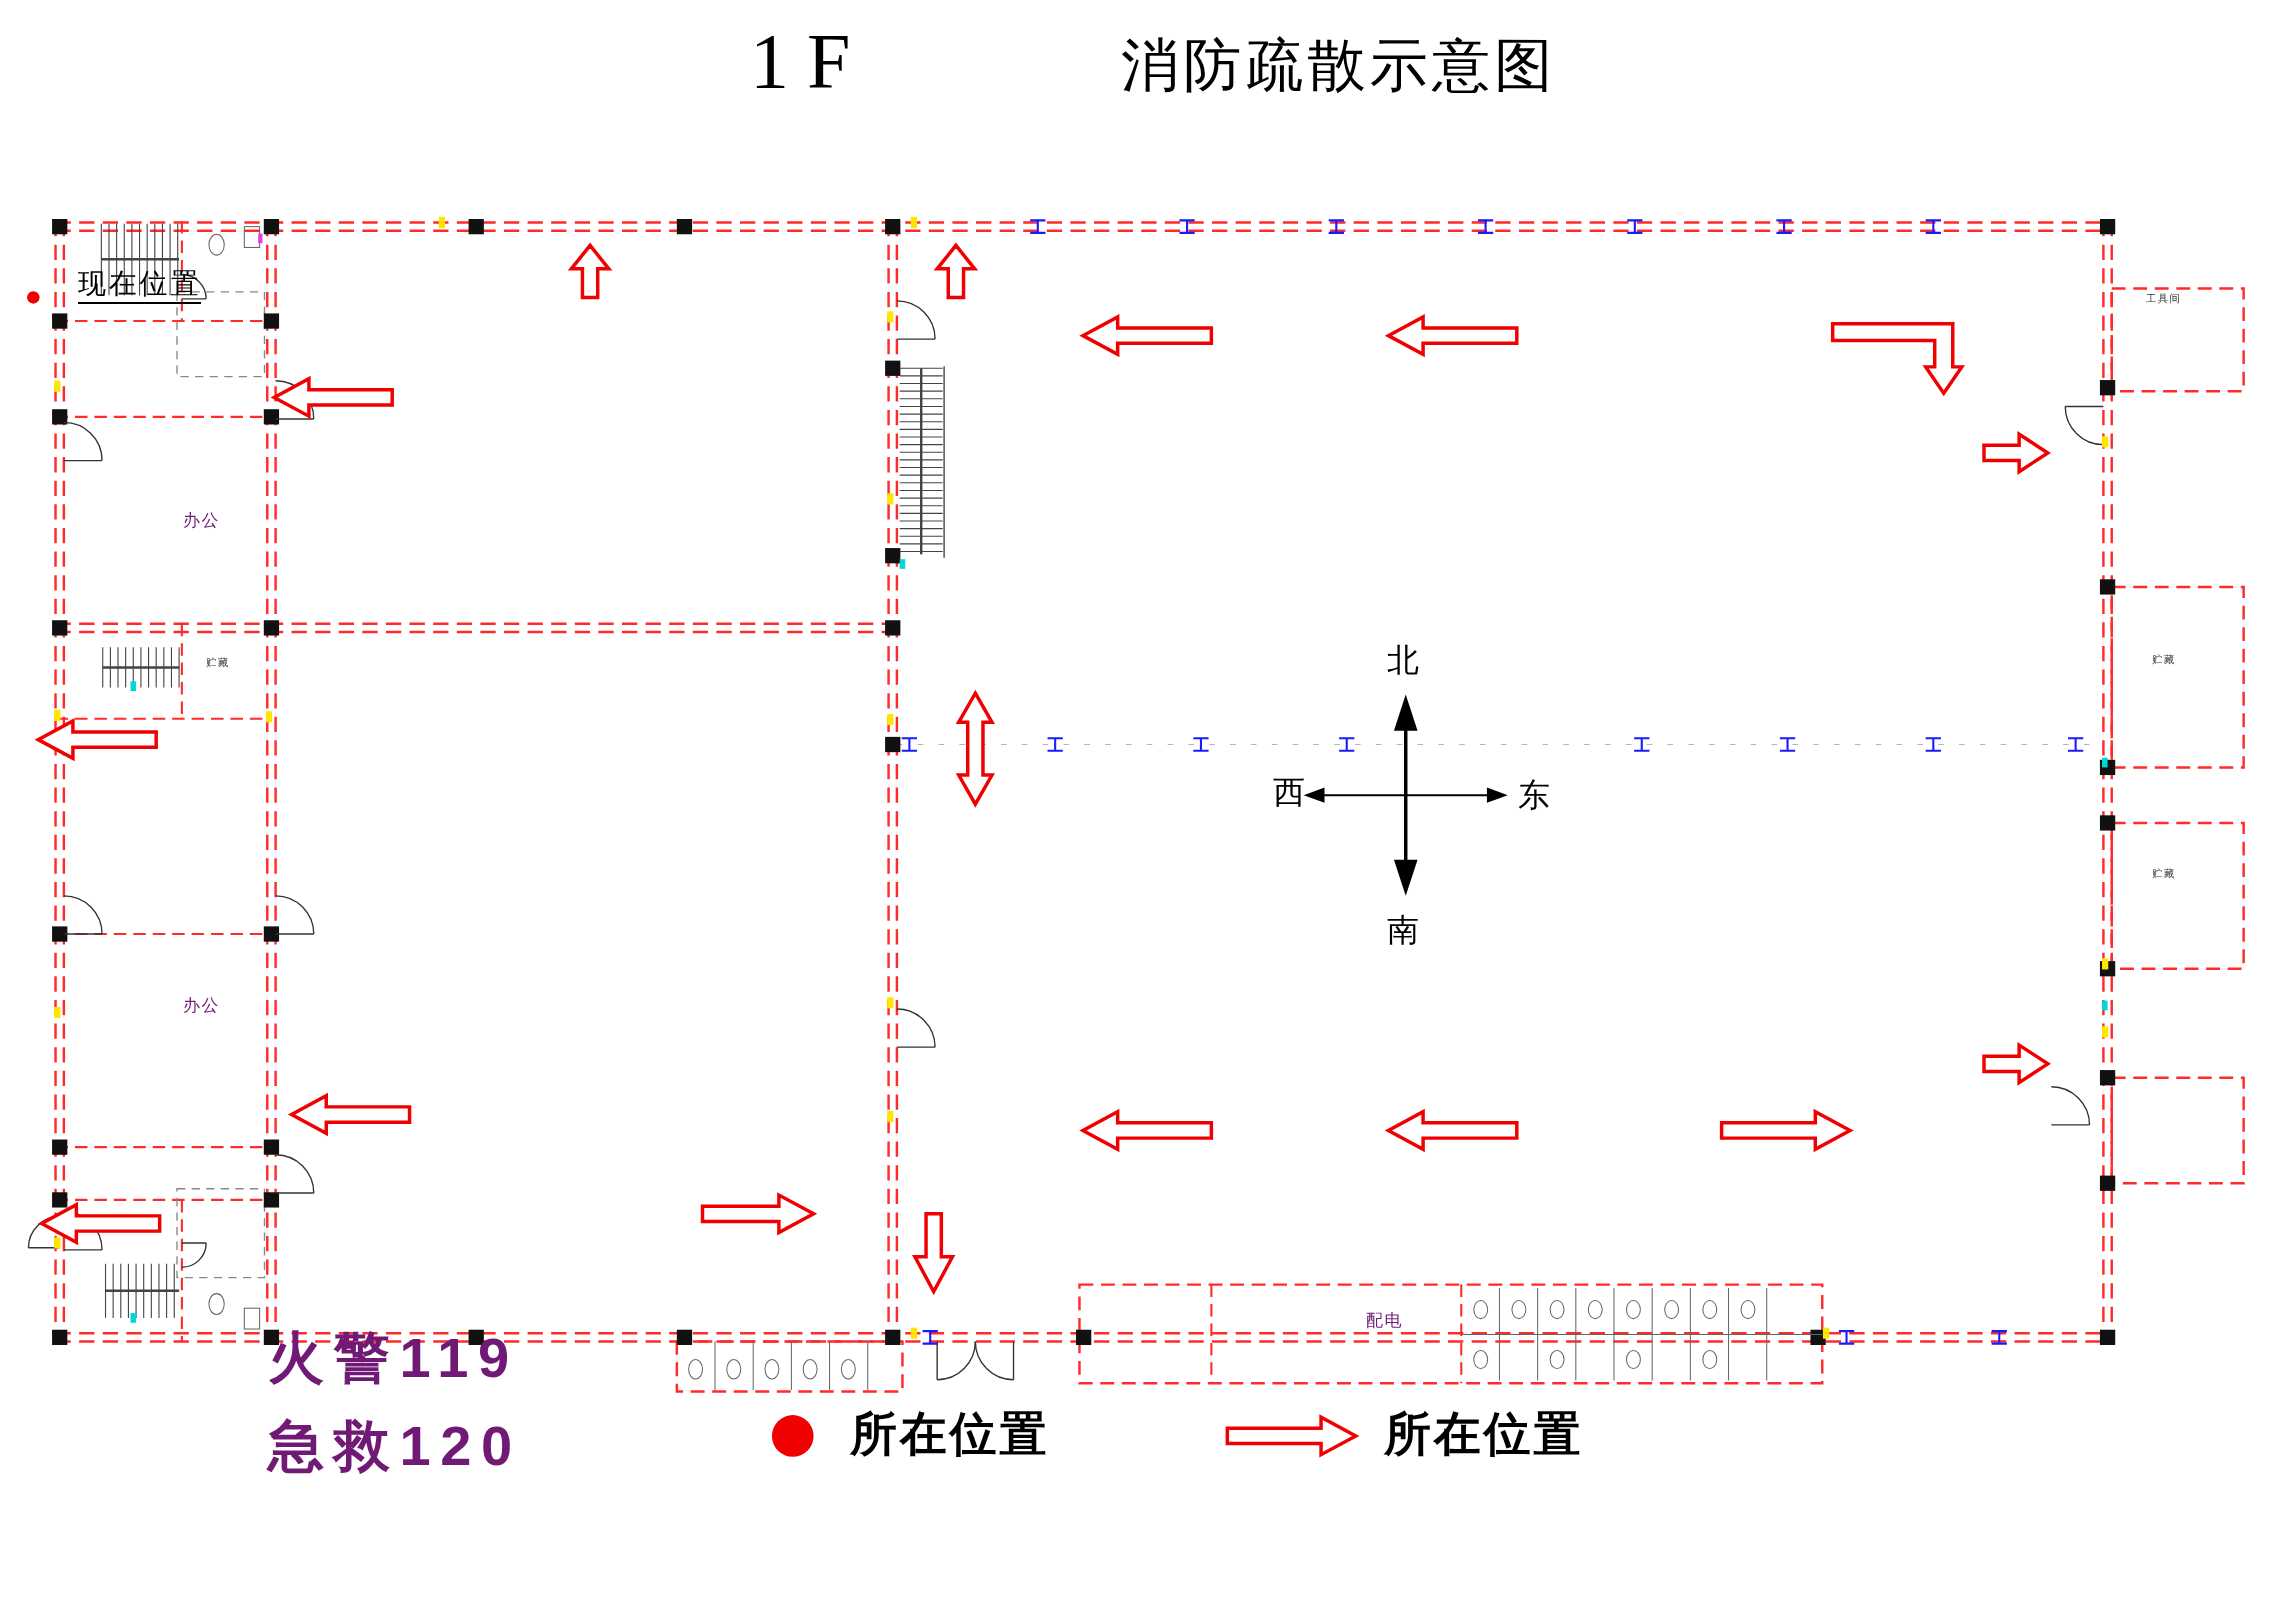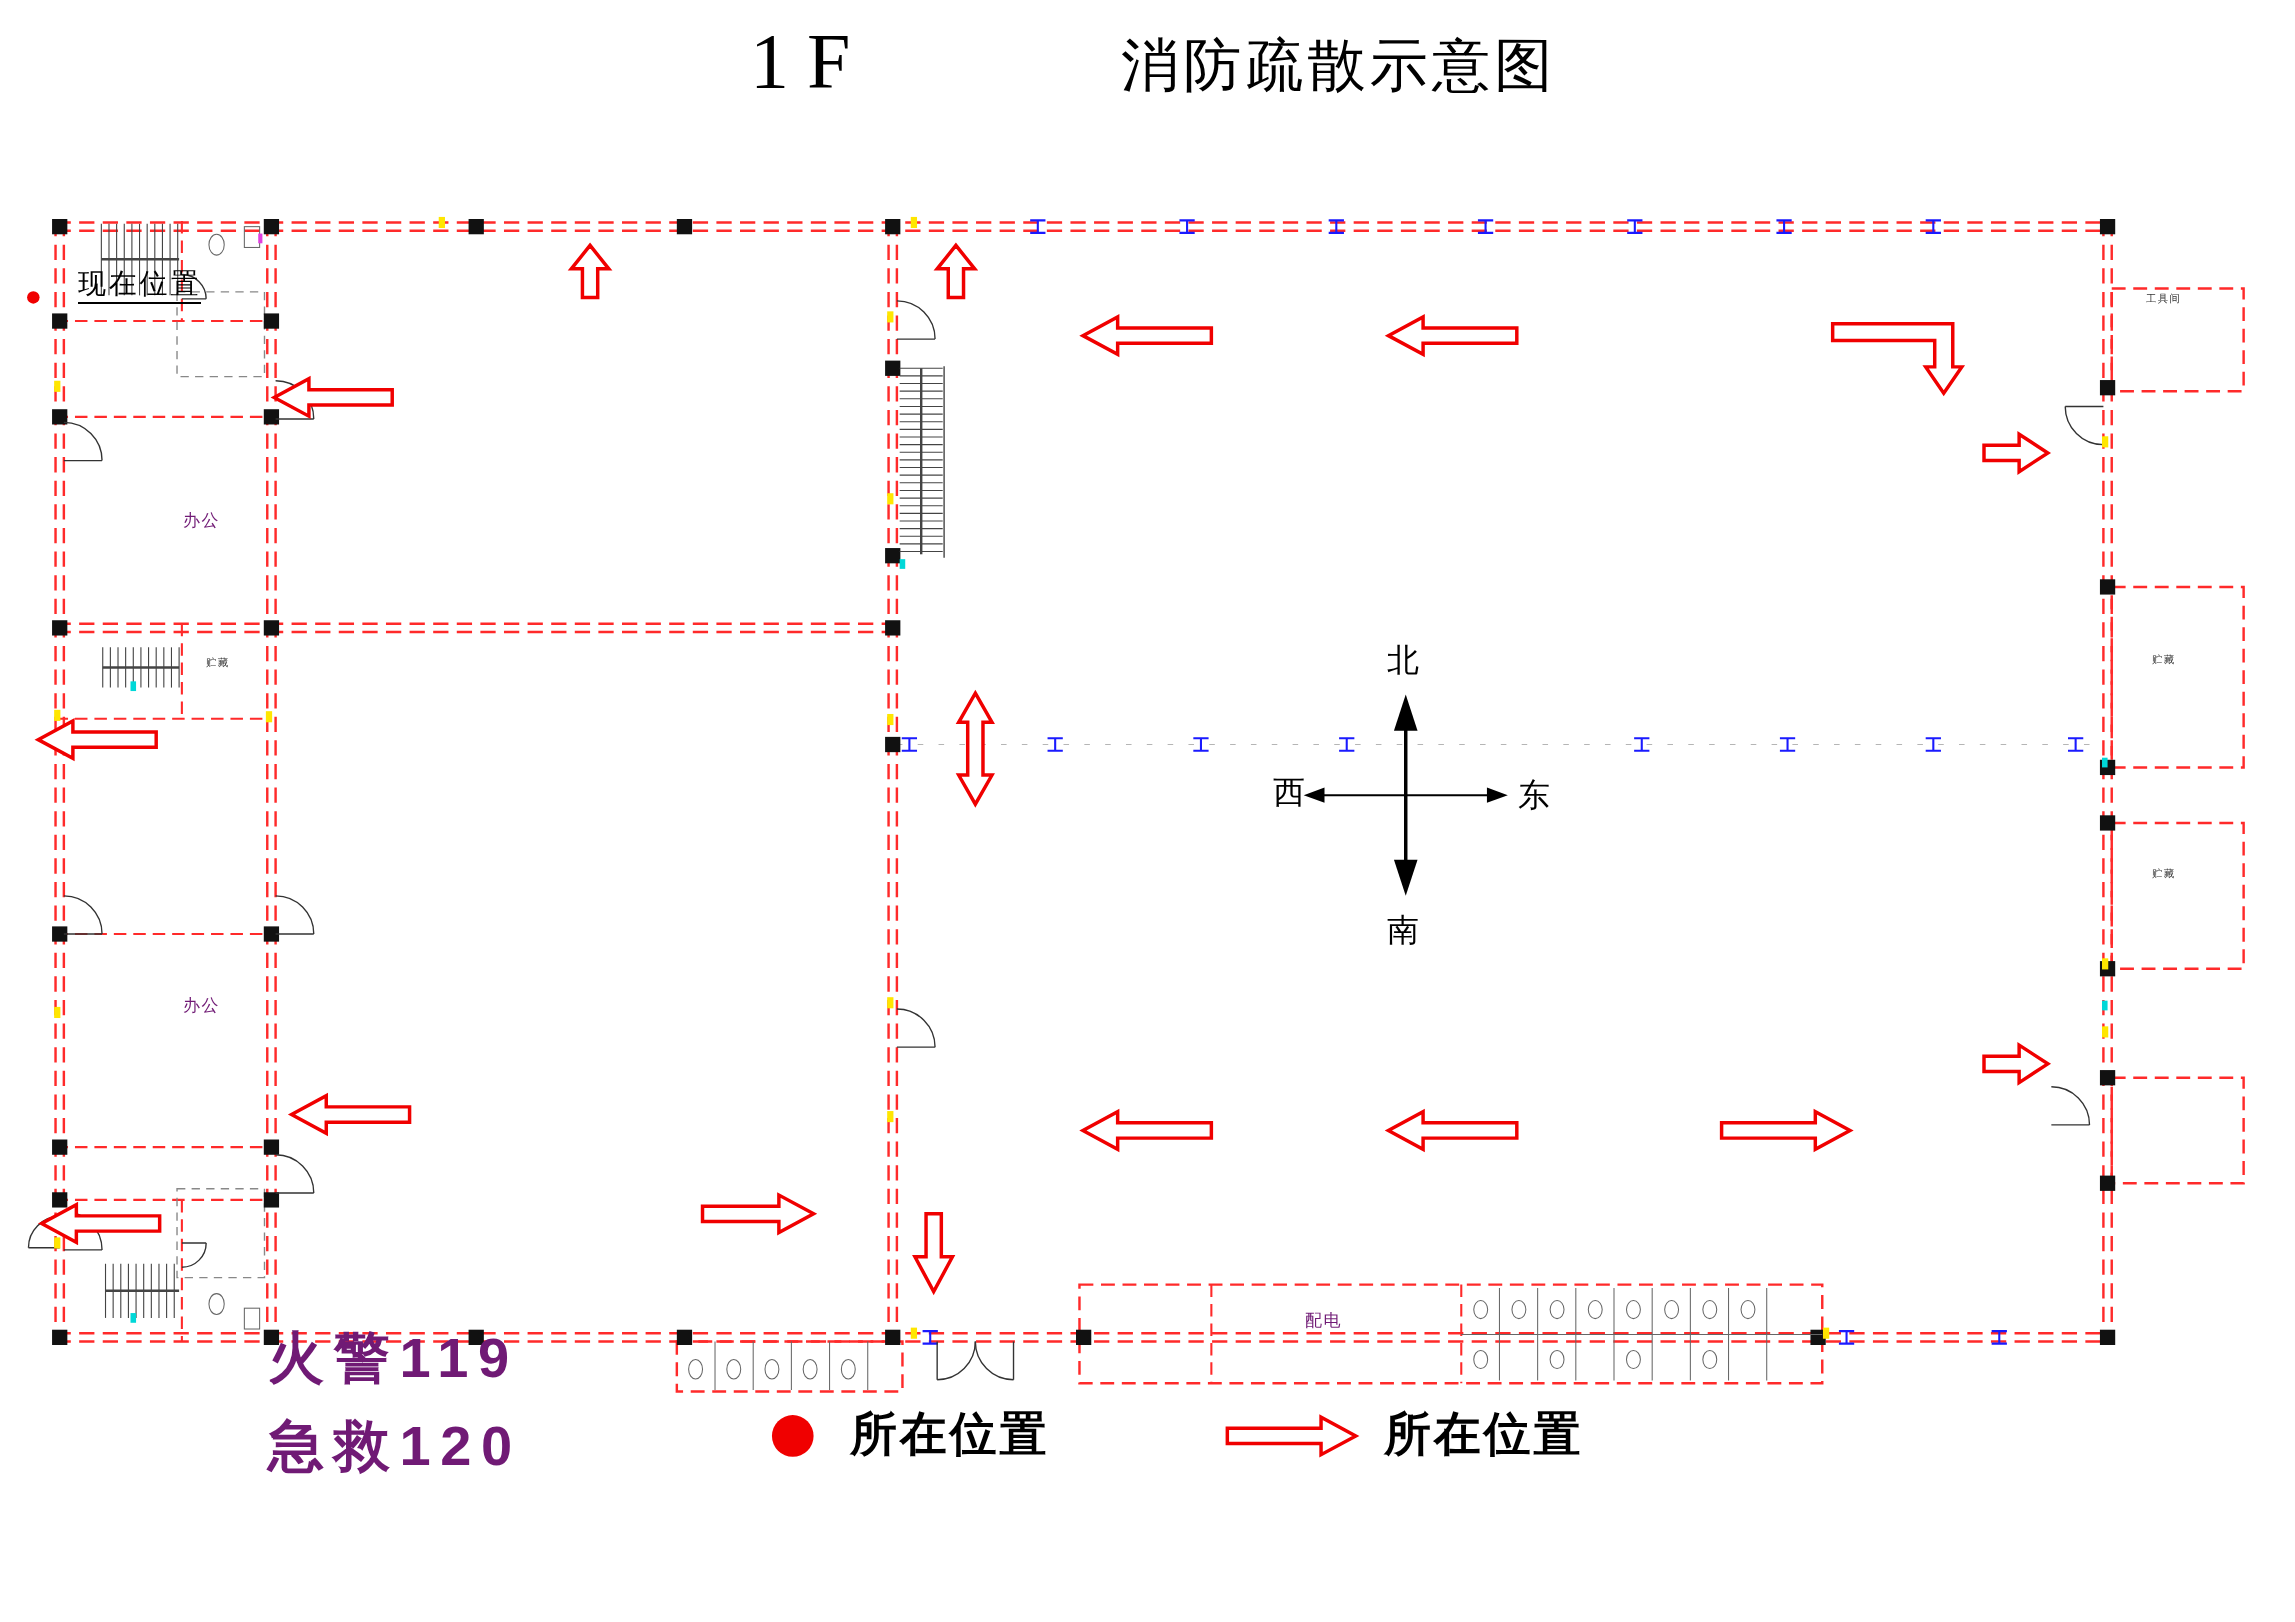--- a/index.html
+++ b/index.html
@@ -297,21 +297,21 @@
   <div class="t floor" style="left:750px;top:22px">1F</div>
   <div class="t title" style="left:1121px;top:36px">消防疏散示意图</div>
 
   <div class="t curloc" style="left:78px;top:258px">现在位置</div>
   <div class="t room" style="left:183px;top:512px">办公</div>
   <div class="t room sm" style="left:206px;top:658px">贮藏</div>
   <div class="t room" style="left:183px;top:997px">办公</div>
   <div class="t room sm" style="left:2146px;top:294px">工具间</div>
   <div class="t room sm" style="left:2152px;top:655px">贮藏</div>
   <div class="t room sm" style="left:2152px;top:869px">贮藏</div>
-  <div class="t room" style="left:1305px;top:1312px">配电</div>
+  <div class="t room" style="left:1366px;top:1312px">配电</div>
 
   <div class="t compass-lbl" style="left:1387px;top:644px">北</div>
   <div class="t compass-lbl" style="left:1273px;top:776px">西</div>
   <div class="t compass-lbl" style="left:1518px;top:779px">东</div>
   <div class="t compass-lbl" style="left:1387px;top:914px">南</div>
 
   <div class="t phone" style="left:268px;top:1330px">火警119</div>
   <div class="t phone" style="left:268px;top:1418px">急救120</div>
   <div class="t legend" style="left:832px;top:1410px">所在位置</div>
   <div class="t legend" style="left:1366px;top:1410px">所在位置</div>

